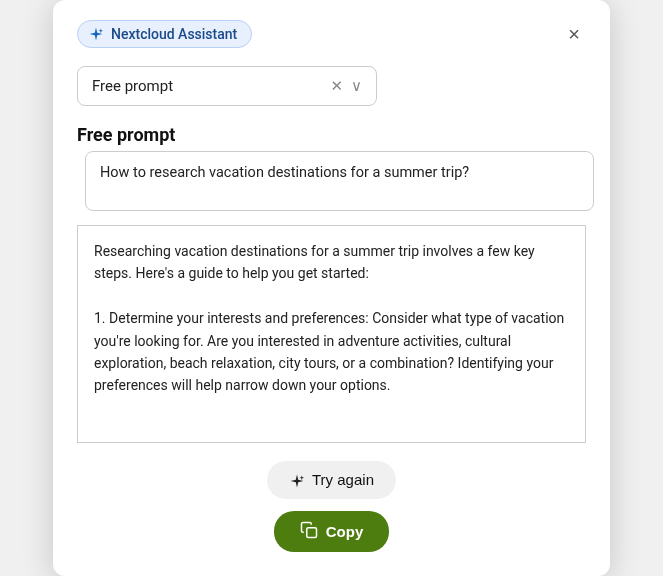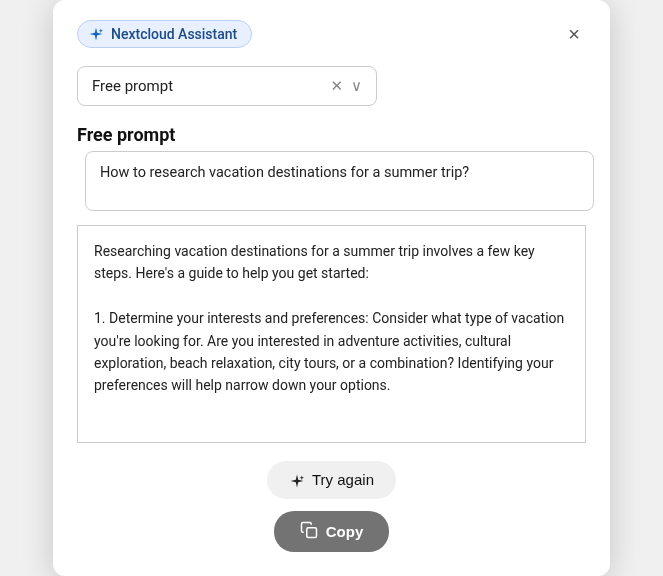--- a/index.html
+++ b/index.html
@@ -144,21 +144,21 @@
       padding: 10px 22px;
       font-size: 15px;
       color: #111;
       cursor: pointer;
       font-weight: 500;
     }
     .btn-copy {
       display: flex;
       align-items: center;
       gap: 8px;
-      background: #737373;
+      background: #4d7c0f;
       border: none;
       border-radius: 20px;
       padding: 10px 26px;
       font-size: 15px;
       color: #fff;
       cursor: pointer;
       font-weight: 600;
     }
     .sparkle-svg {
       display: inline-block;

